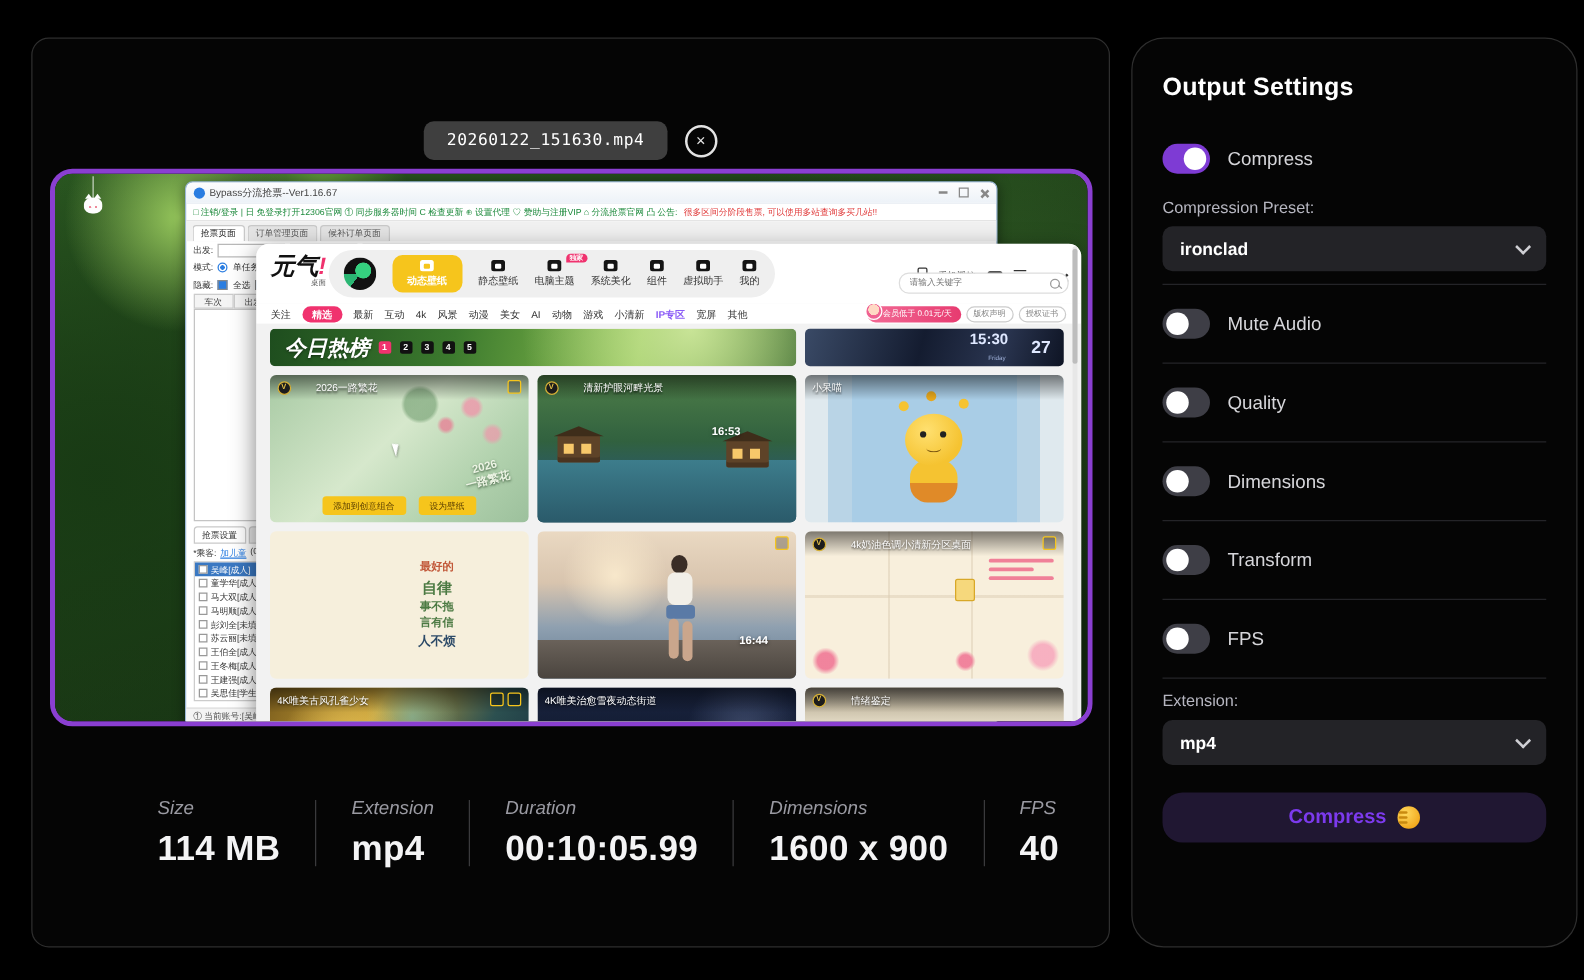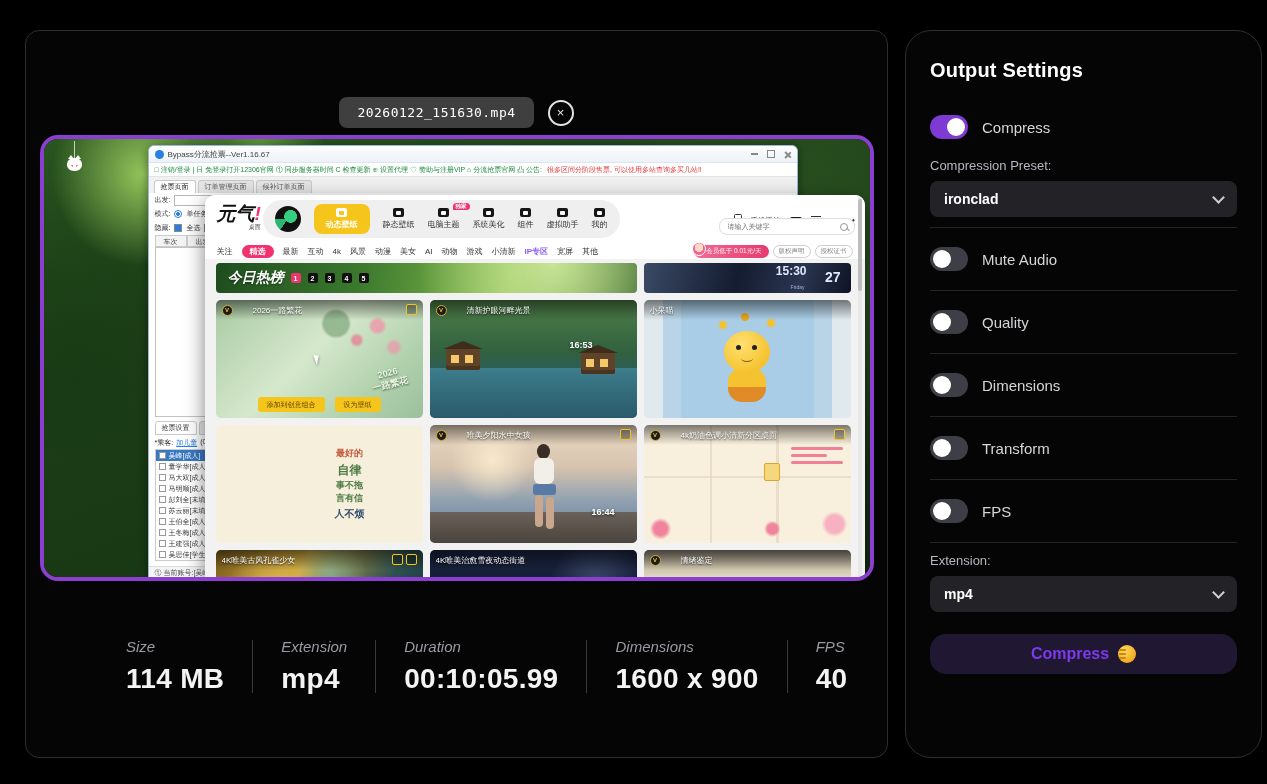--- a/index.html
+++ b/index.html
@@ -117,21 +117,21 @@
     background:radial-gradient(circle at 50% 40%, #ffd9c4 0 45%, #f06292 48%);border:1px solid #fff;}
   .ghost-btn{border:1px solid #ccc;border-radius:7px;color:#888;font-size:6.5px;padding:1px 5px;background:#fff;white-space:nowrap;}
   .w-content{position:absolute;top:64px;left:0;right:0;bottom:0;background:#f2f2f2;padding:4px 14px 0 11px;box-sizing:border-box;}
   .w-track{position:absolute;right:3px;top:2px;bottom:0;width:4px;background:#e7e7e7;border-radius:2px;}
   .w-thumb{position:absolute;right:3px;top:4px;width:4px;height:92px;background:#bdbdbd;border-radius:2px;}
   .banner-row{display:flex;gap:7px;margin-bottom:7px;}
   .hot-banner{width:421px;height:30px;border-radius:4px;overflow:hidden;display:flex;align-items:center;
     gap:7px;padding-left:12px;box-sizing:border-box;background:
     radial-gradient(circle at 80% 0%, rgba(210,235,160,.9) 0, transparent 40%),
     linear-gradient(100deg,#1e4d1e 0%,#3c7a2e 35%,#8abf4e 70%,#2e5e24 100%);}
-  .hot-title{color:#fff;font-size:14px;font-weight:700;text-shadow:0 1px 2px rgba(0,0,0,.5);font-style:italic;}
+  .hot-title{color:#fff;font-size:17px;font-weight:700;text-shadow:0 1px 2px rgba(0,0,0,.5);font-style:italic;}
   .hot-pill{width:10px;height:10px;border-radius:2px;background:#111;color:#fff;font-size:7px;
     display:flex;align-items:center;justify-content:center;font-weight:700;}
   .hot-pill.first{background:#f0326e;}
   .clock-card{width:207px;height:30px;border-radius:4px;position:relative;overflow:hidden;background:
     linear-gradient(105deg,#3a4a66 0%,#141c30 45%,#2a3550 75%,#0e1424 100%);}
   .cc-time{position:absolute;right:44px;top:1px;color:#dfe8ff;font-size:12px;font-weight:700;}
   .cc-date{position:absolute;right:10px;top:6px;color:#dfe8ff;font-size:14px;font-weight:700;}
   .cc-week{position:absolute;right:46px;bottom:3px;color:#9fb0d8;font-size:5px;}
   .grid{display:grid;grid-template-columns:repeat(3,207px);gap:7px;}
   .card{height:118px;border-radius:5px;position:relative;overflow:hidden;cursor:pointer;}
@@ -485,24 +485,20 @@
               <div class="art4-lines">
                 <div class="a4-l1">最好的</div>
                 <div class="a4-l2">自律</div>
                 <div class="a4-l3">事不拖</div>
                 <div class="a4-l4">言有信</div>
                 <div class="a4-l5">人不烦</div>
               </div>
             </div>
 
             <div class="card art5">
-              <div class="c-head">
-                  <span class="vbadge"></span>
-                <span class="c-title">唯美夕阳水中女孩</span>
-                </div>
               <span class="yico" style="right:6px;"></span>
               <div class="rock"></div>
               <span class="fig-head"></span>
               <span class="fig-top"></span>
               <span class="fig-shorts"></span>
               <span class="fig-legs"></span>
               <span class="c-clock" style="right:22px;bottom:26px;">16:44</span>
             </div>
 
             <div class="card art6">

